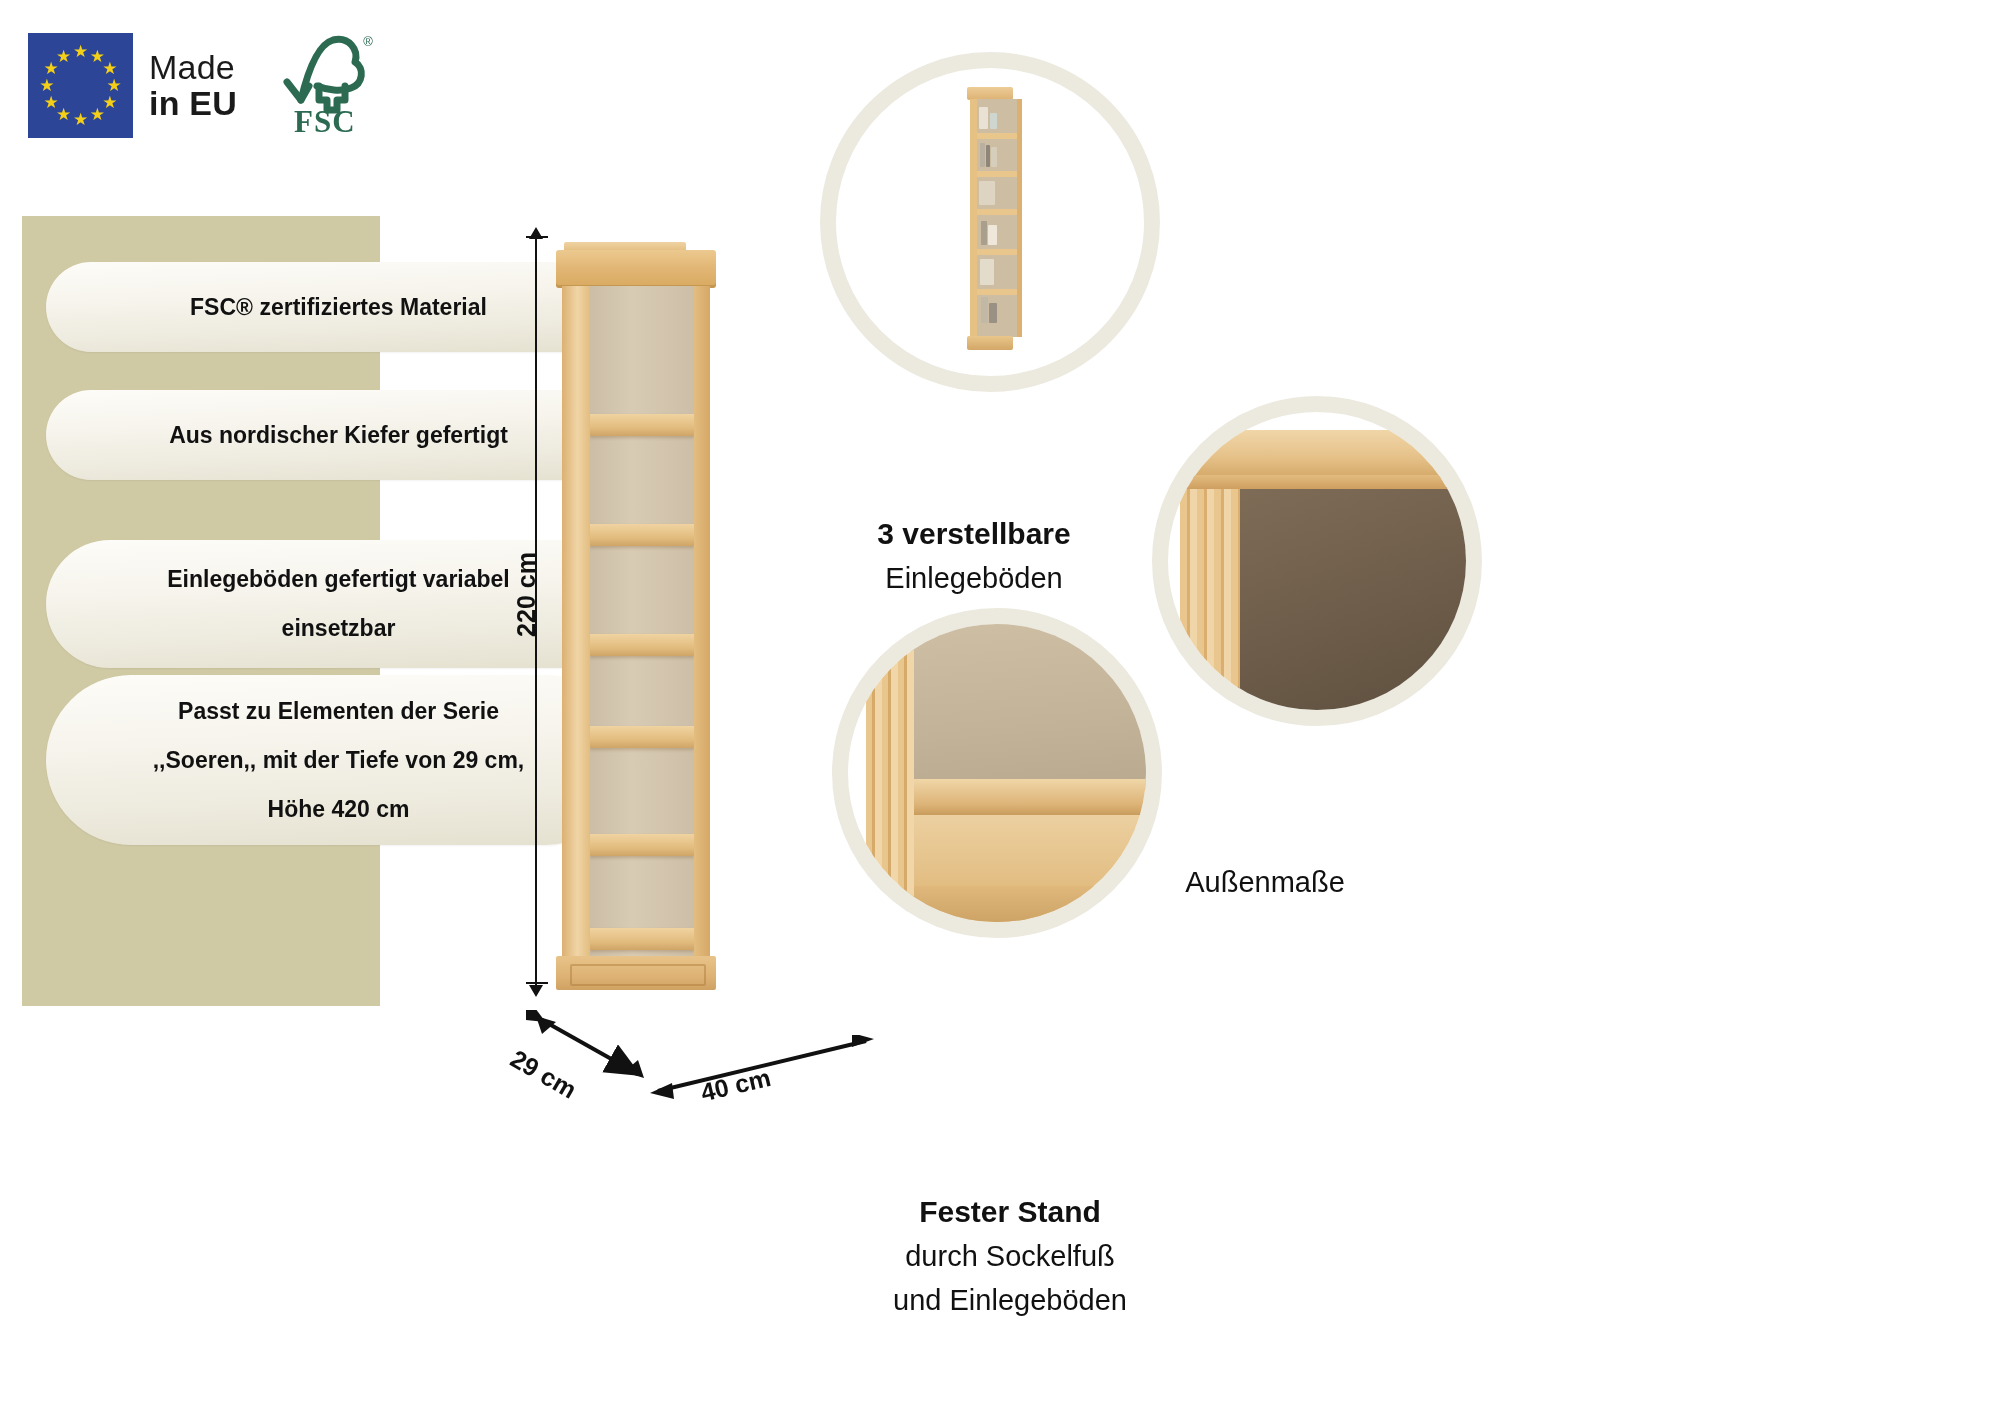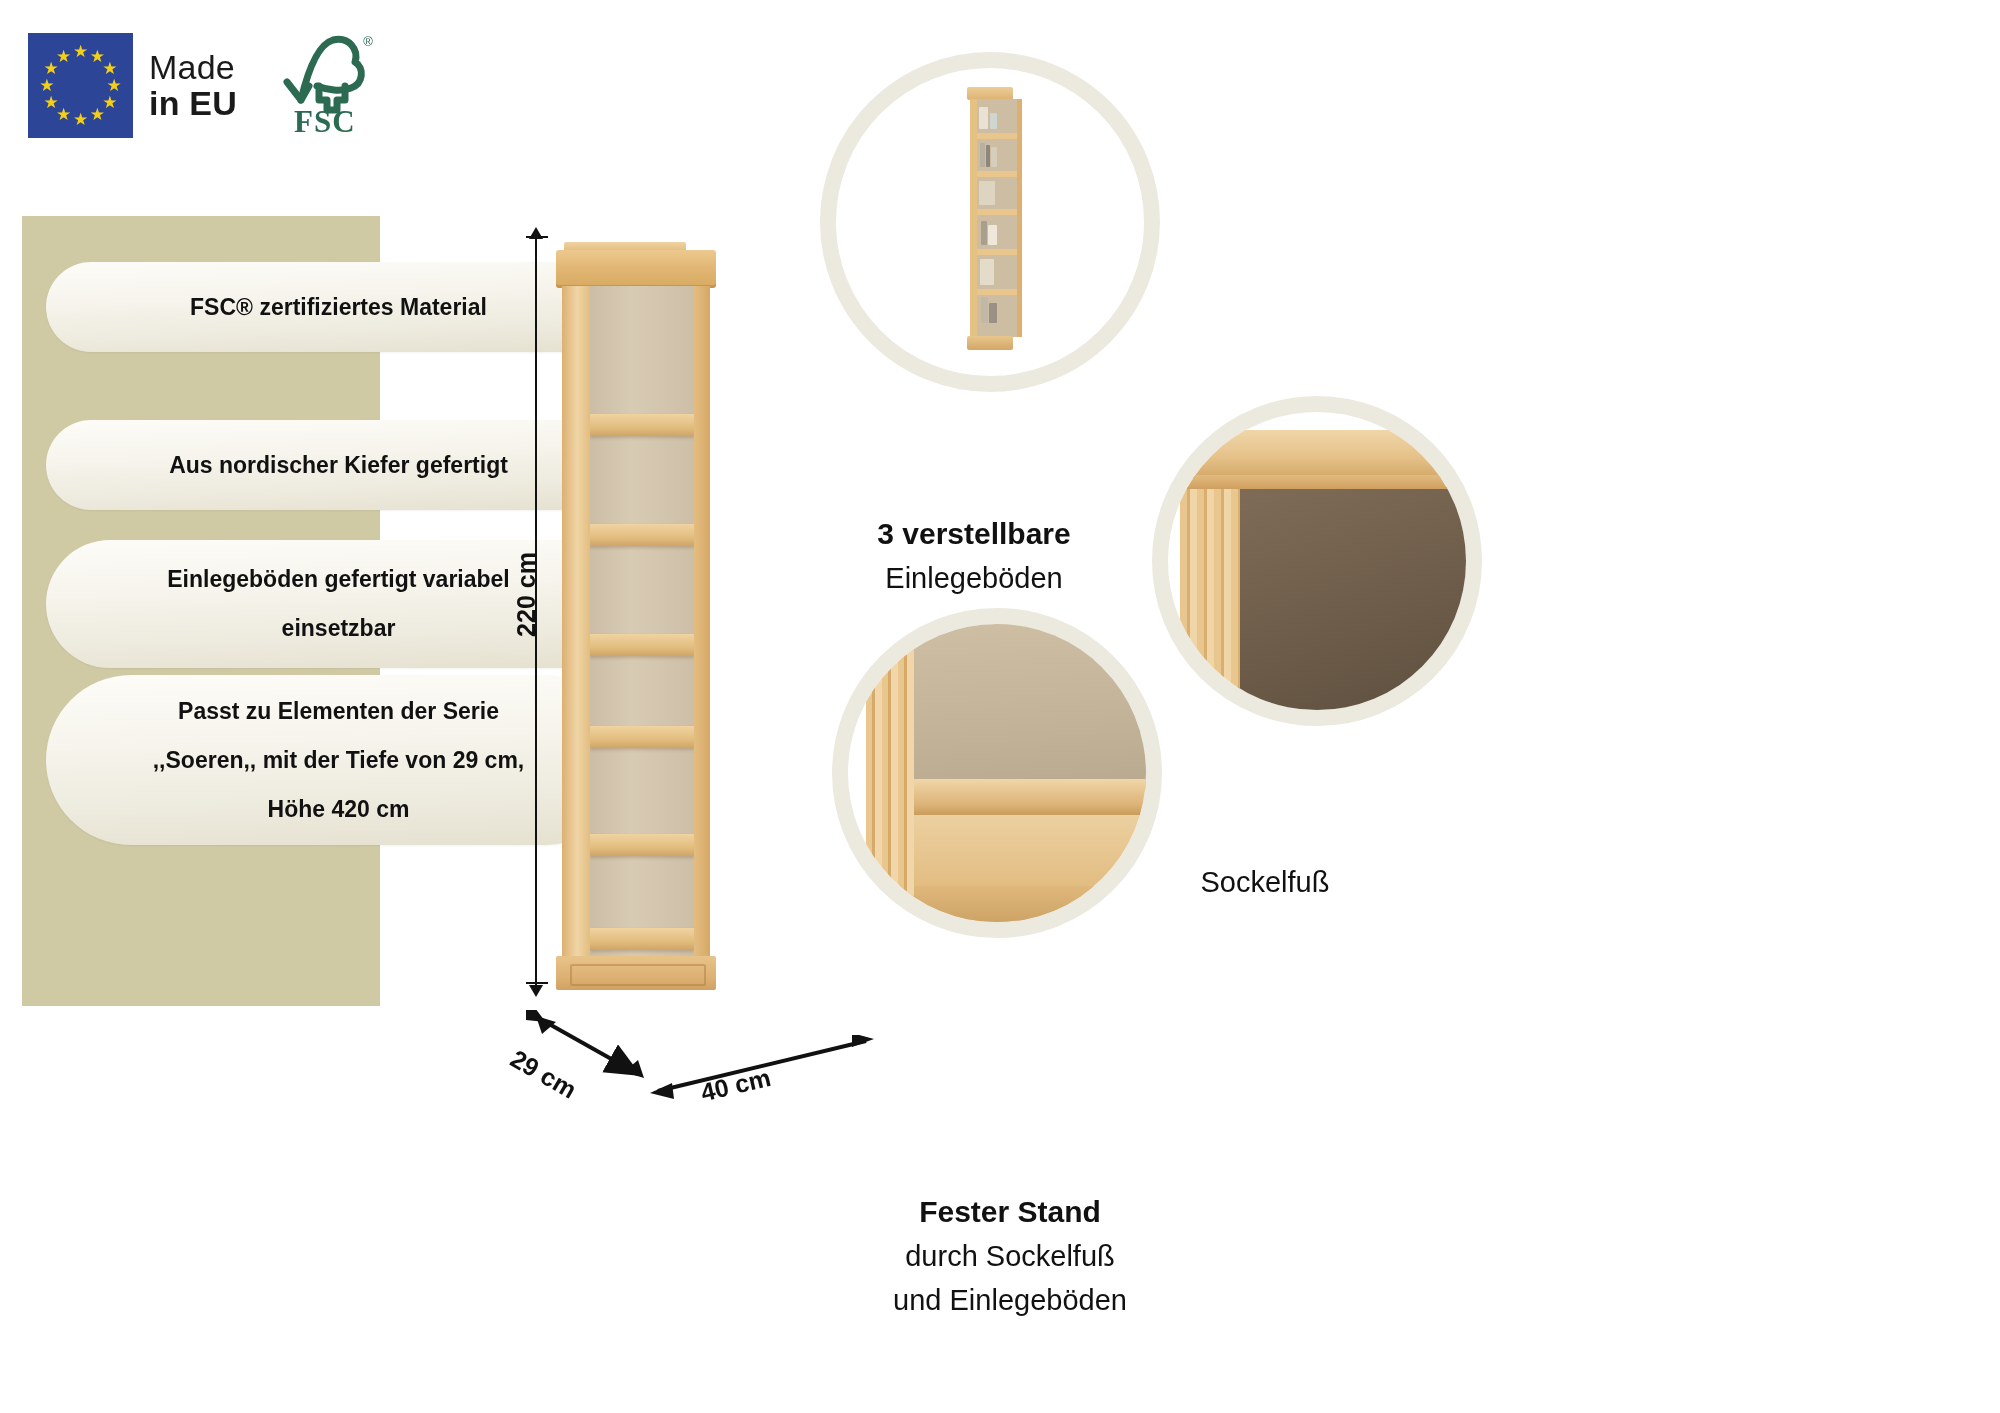--- a/index.html
+++ b/index.html
@@ -39,21 +39,21 @@
     text-align:center;
     color:#111111;
     font-weight:bold;
     font-size:23px;
     line-height:49px;
     padding:0 30px;
     box-sizing:border-box;
     width:585px;
   }
   .pill.p1{top:262px;height:90px;}
-  .pill.p2{top:420px;height:90px;text-align:center;}
+  .pill.p2{top:390px;height:90px;text-align:center;}
   .pill.p3{top:540px;height:128px;}
   .pill.p4{top:675px;height:170px;}
   .pill.p5{top:851px;height:90px;}
   .pill span{display:block;}
 
   
   .shelf-wrap{position:absolute;left:520px;top:230px;width:300px;height:1160px;}
 
   
   .vdim{position:absolute;left:15px;top:8px;width:2px;height:748px;background:#111;}
@@ -307,21 +307,21 @@
   <div class="circle c2">
     <div style="position:absolute;inset:0;">
       <div class="fr-inner"></div>
       <div class="fr-post"></div>
       <div class="fr-top"></div>
       <div class="fr-top2"></div>
     </div>
   </div>
 
   <div class="cap cap2">
-    <div class="t2">Sockelfuß</div>
+    <div class="t2">Außenmaße</div>
   </div>
 
   <div class="circle c3">
     <div style="position:absolute;inset:0;">
       <div class="sk-wall"></div>
       <div class="sk-base"></div>
       <div class="sk-board"></div>
       <div class="sk-foot"></div>
       <div class="sk-post"></div>
     </div>

